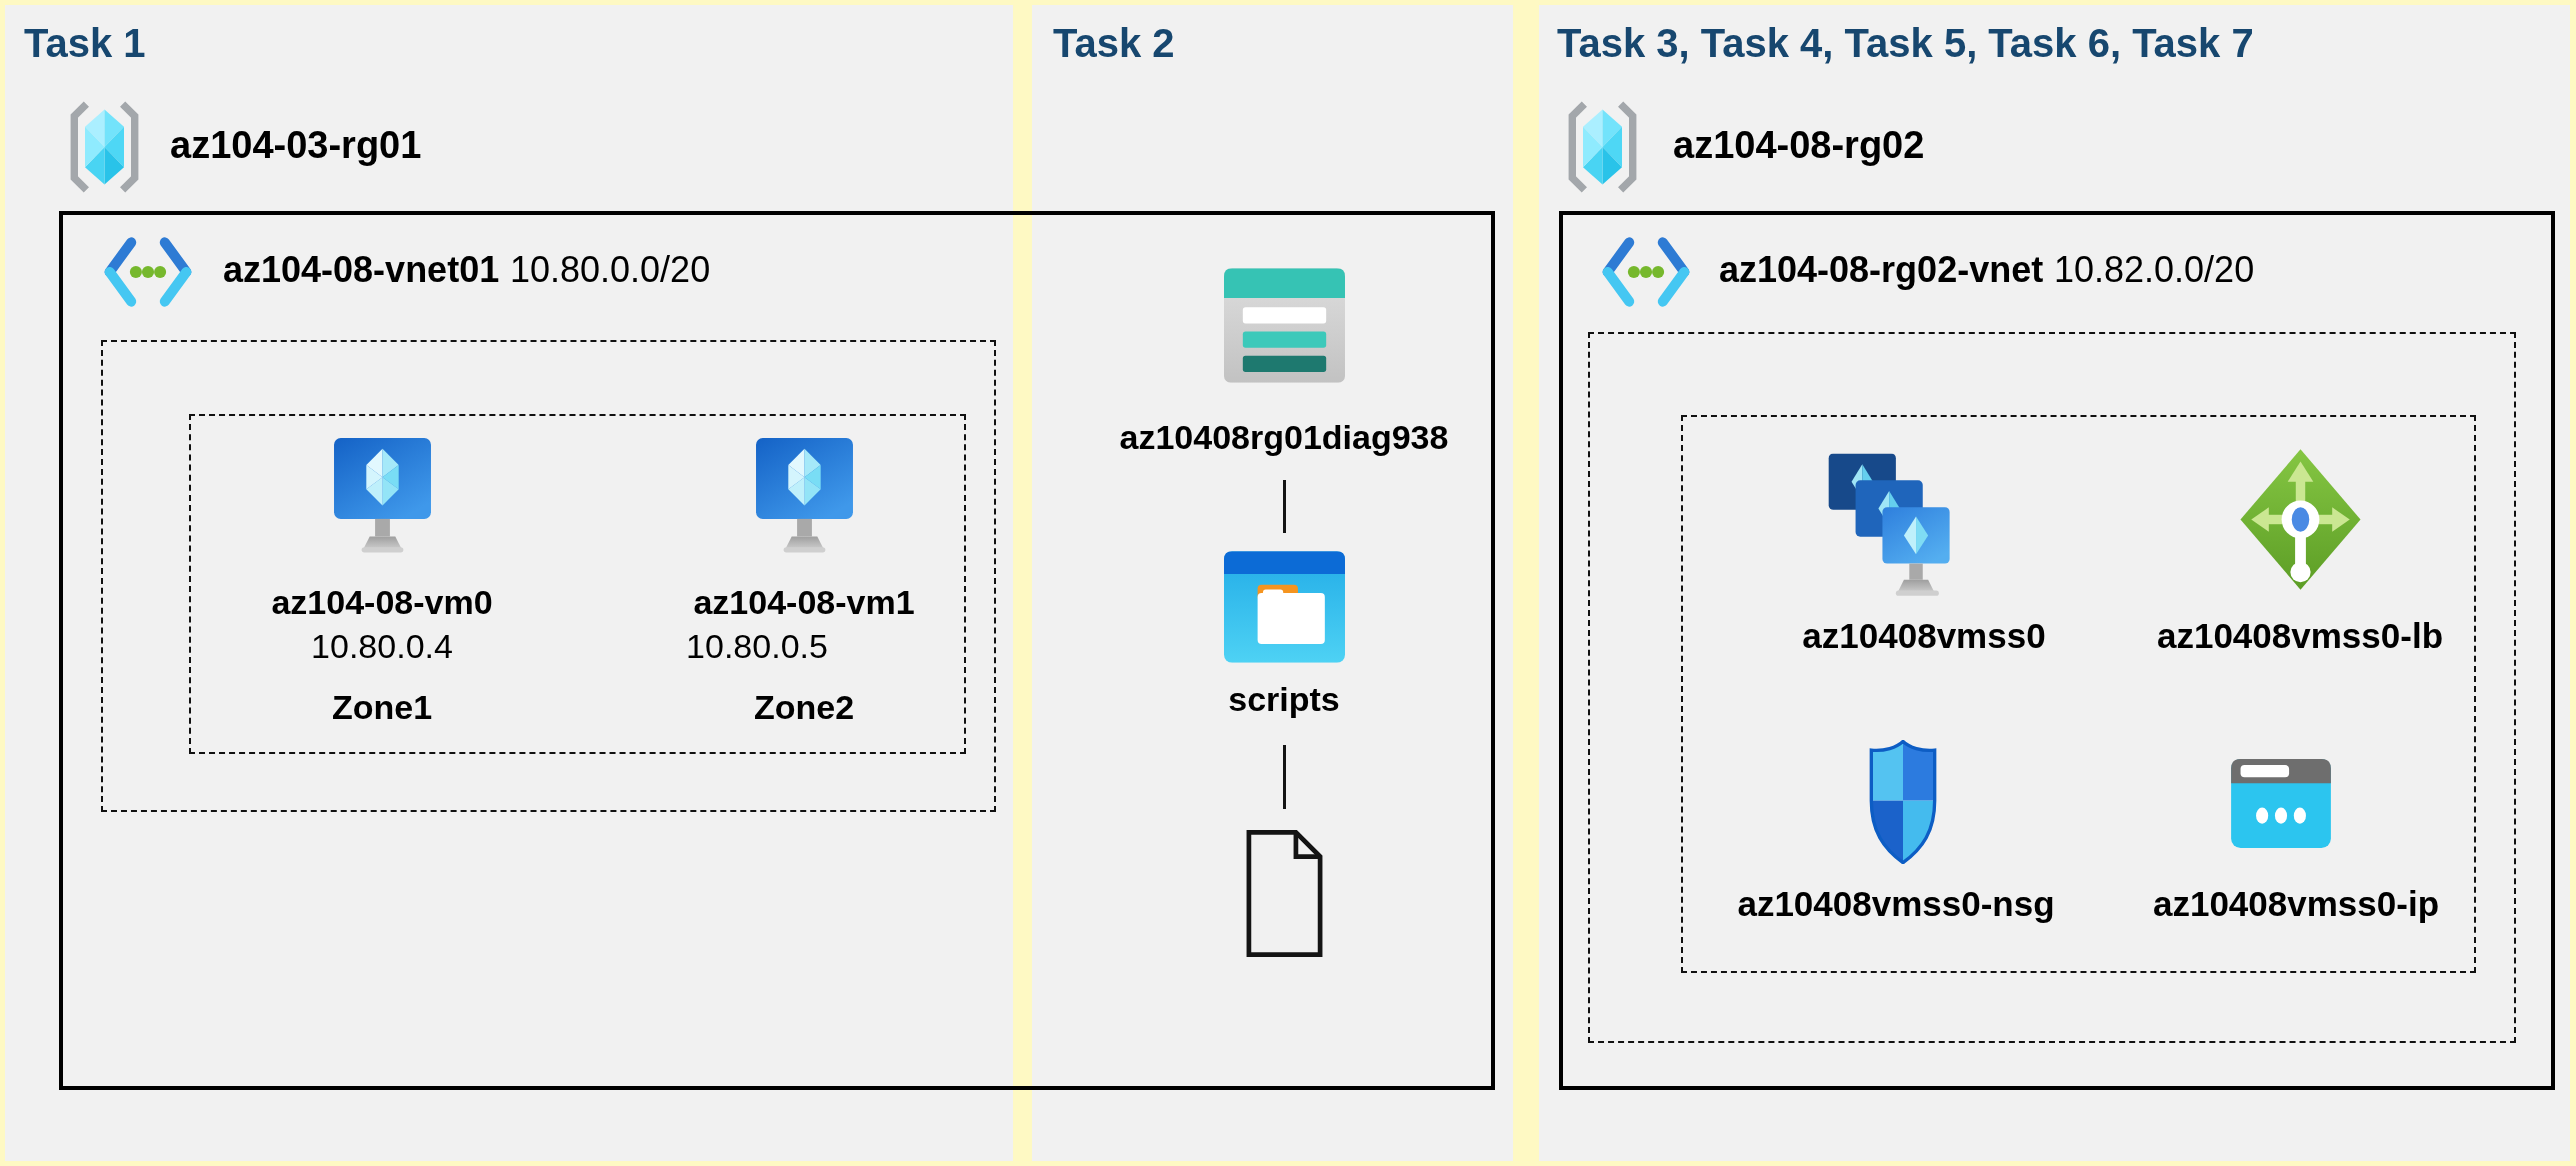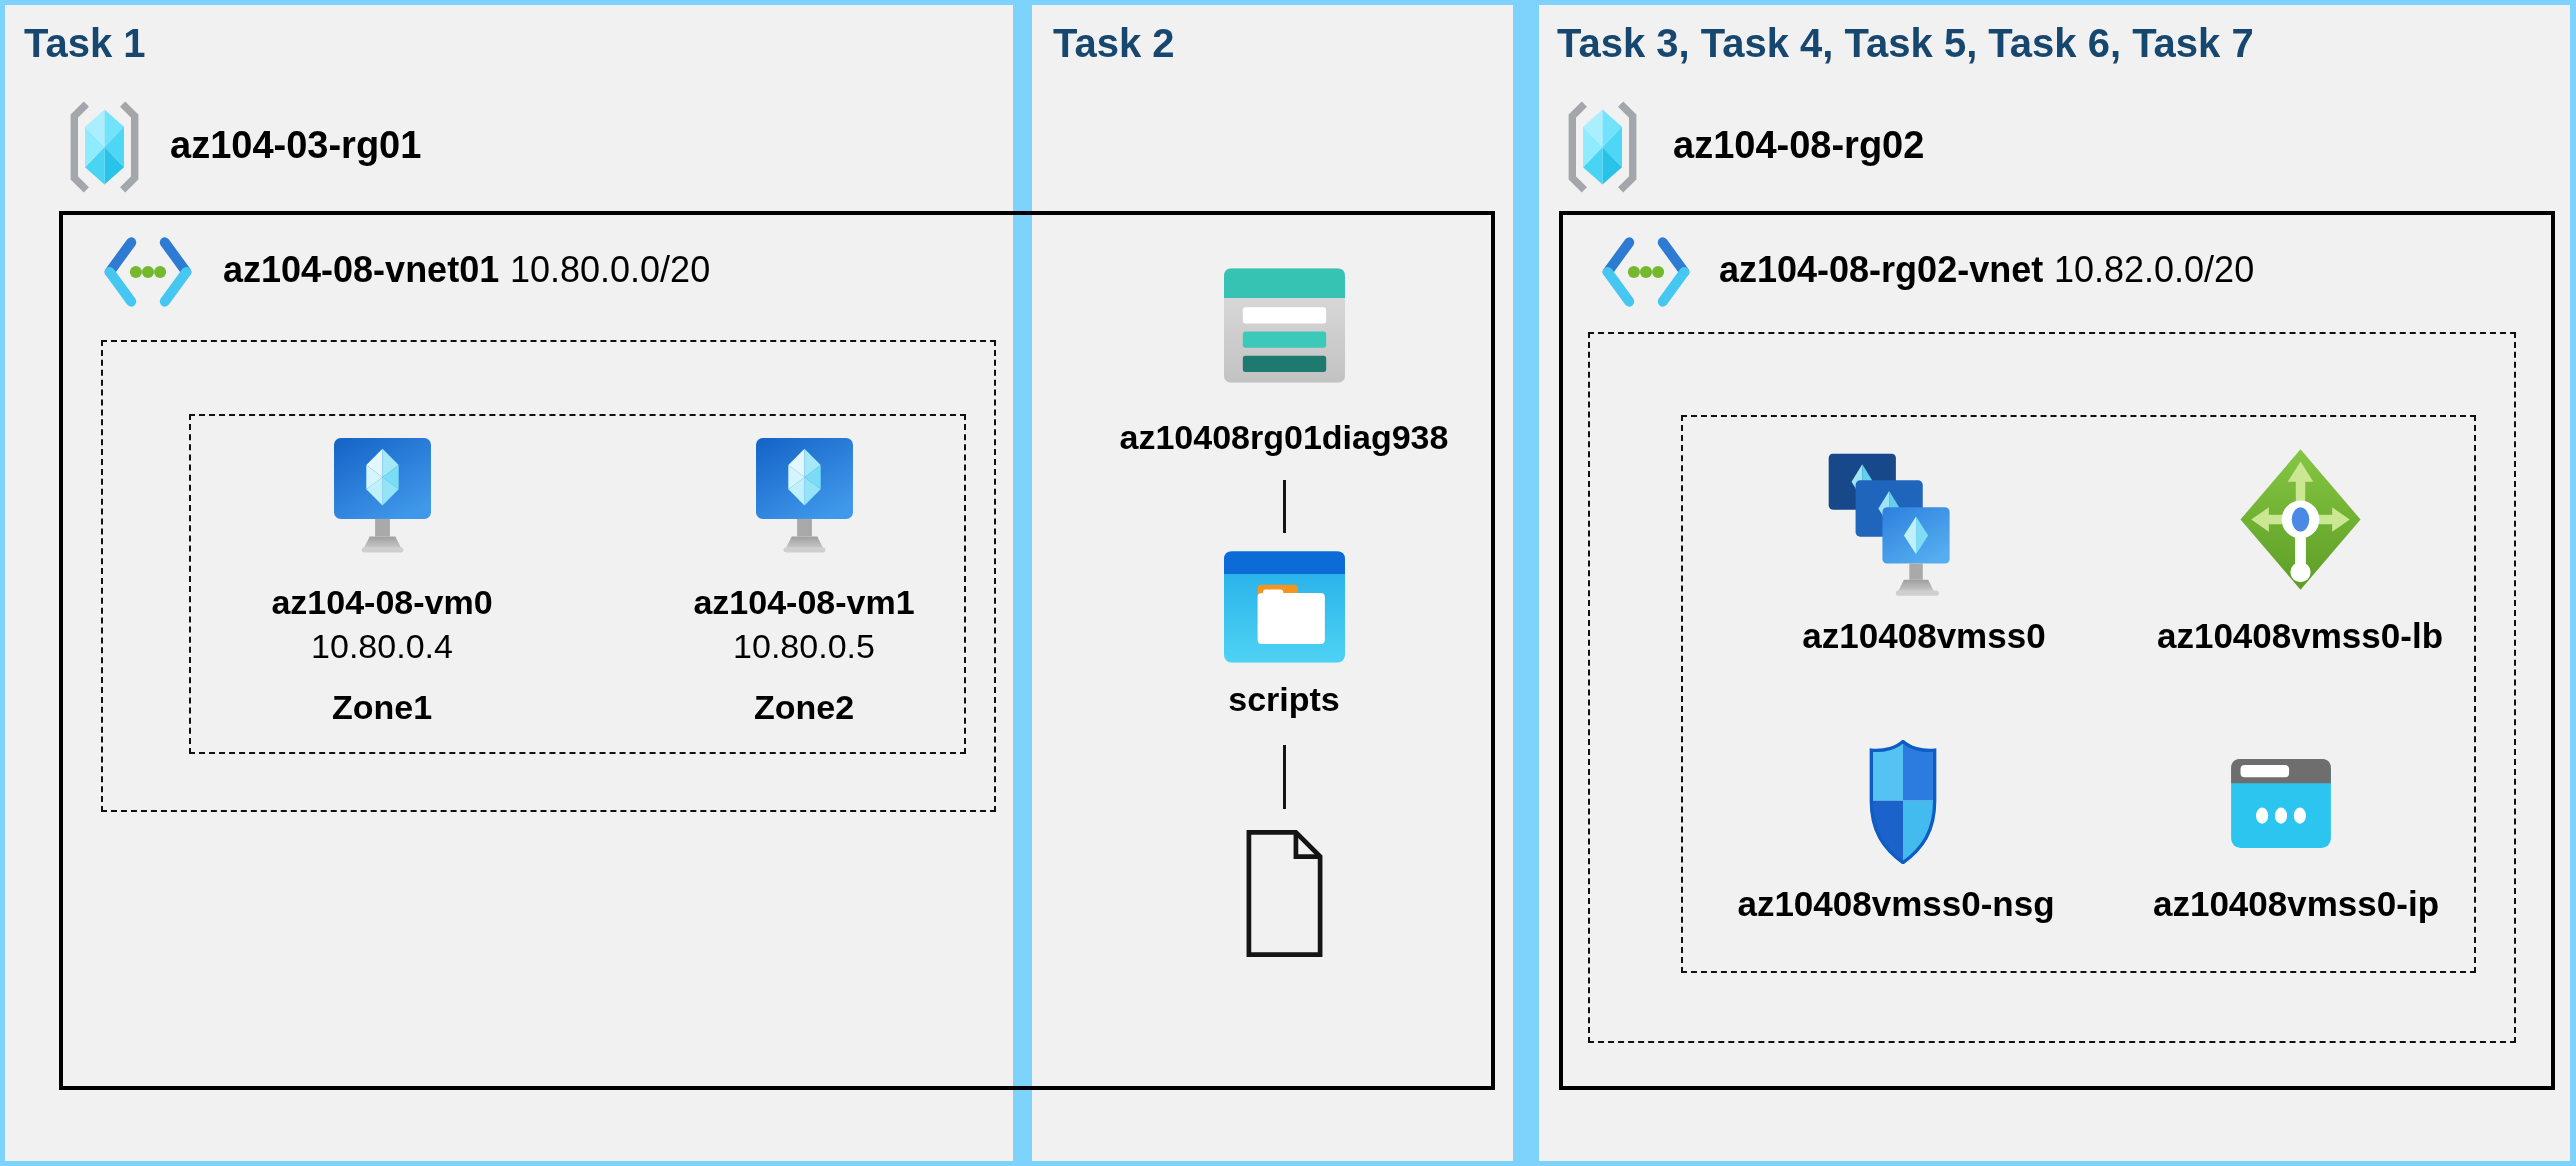--- a/index.html
+++ b/index.html
@@ -1,16 +1,16 @@
 <!DOCTYPE html>
 <html style="font-size:10.8px"><head>
 <meta charset="utf-8">
 <style>
   html,body{margin:0;padding:0;background:#ffffff;}
-  .stage{position:relative;width:2576px;height:1166px;background:#7dd3fc;
+  .stage{position:relative;width:2576px;height:1166px;background:#fef9c3;
          font-family:"Liberation Sans",sans-serif;overflow:hidden;}
   .panel{position:absolute;background:#f1f1f1;}
   .box{position:absolute;border:4px solid #000;box-sizing:border-box;}
   .dash{position:absolute;border:2.7px dashed #111;box-sizing:border-box;}
   .title{position:absolute;font-size:40px;font-weight:700;color:#17476f;white-space:nowrap;line-height:1;}
   .t{position:absolute;white-space:nowrap;color:#000;line-height:1;}
   .b{font-weight:700;}
   .reg{font-weight:400;}
   .gap{margin-left:10.8px;}
   .cx{transform:translate(-50%,-50%);text-align:center;}
@@ -197,21 +197,21 @@
       <use href="#sym-vm"></use>
     </svg>
   <div class="t f50 b cx" style="left:382px;top:602px;">az104-08-vm0</div>
   <div class="t f50 reg cx" style="left:382px;top:646px;">10.80.0.4</div>
   <div class="t f50 b cx" style="left:382px;top:707px;">Zone1</div>
 
   <svg class="ico" style="left:754px;top:438px;width:101px;height:116px;" viewBox="0 0 150 172" width="101" height="116">
       <use href="#sym-vm"></use>
     </svg>
   <div class="t f50 b cx" style="left:804px;top:602px;">az104-08-vm1</div>
-  <div class="t f50 reg cx" style="left:804px;top:646px;">10.80.0.5</div>
+  <div class="t f50 reg cx" style="left:757px;top:646px;">10.80.0.5</div>
   <div class="t f50 b cx" style="left:804px;top:707px;">Zone2</div>
 
   <svg class="ico" style="left:1224px;top:268px;width:121px;height:115px;" viewBox="0 0 180 170" width="121" height="115">
       <use href="#sym-storage"></use>
     </svg>
   <div class="t f50 b cx" style="left:1284px;top:437px;">az10408rg01diag938</div>
   <div class="vline" style="left:1283px;top:480px;height:53px;"></div>
   <svg class="ico" style="left:1224px;top:551px;width:121px;height:112px;" viewBox="0 0 180 166" width="121" height="112">
       <use href="#sym-folder"></use>
     </svg>

